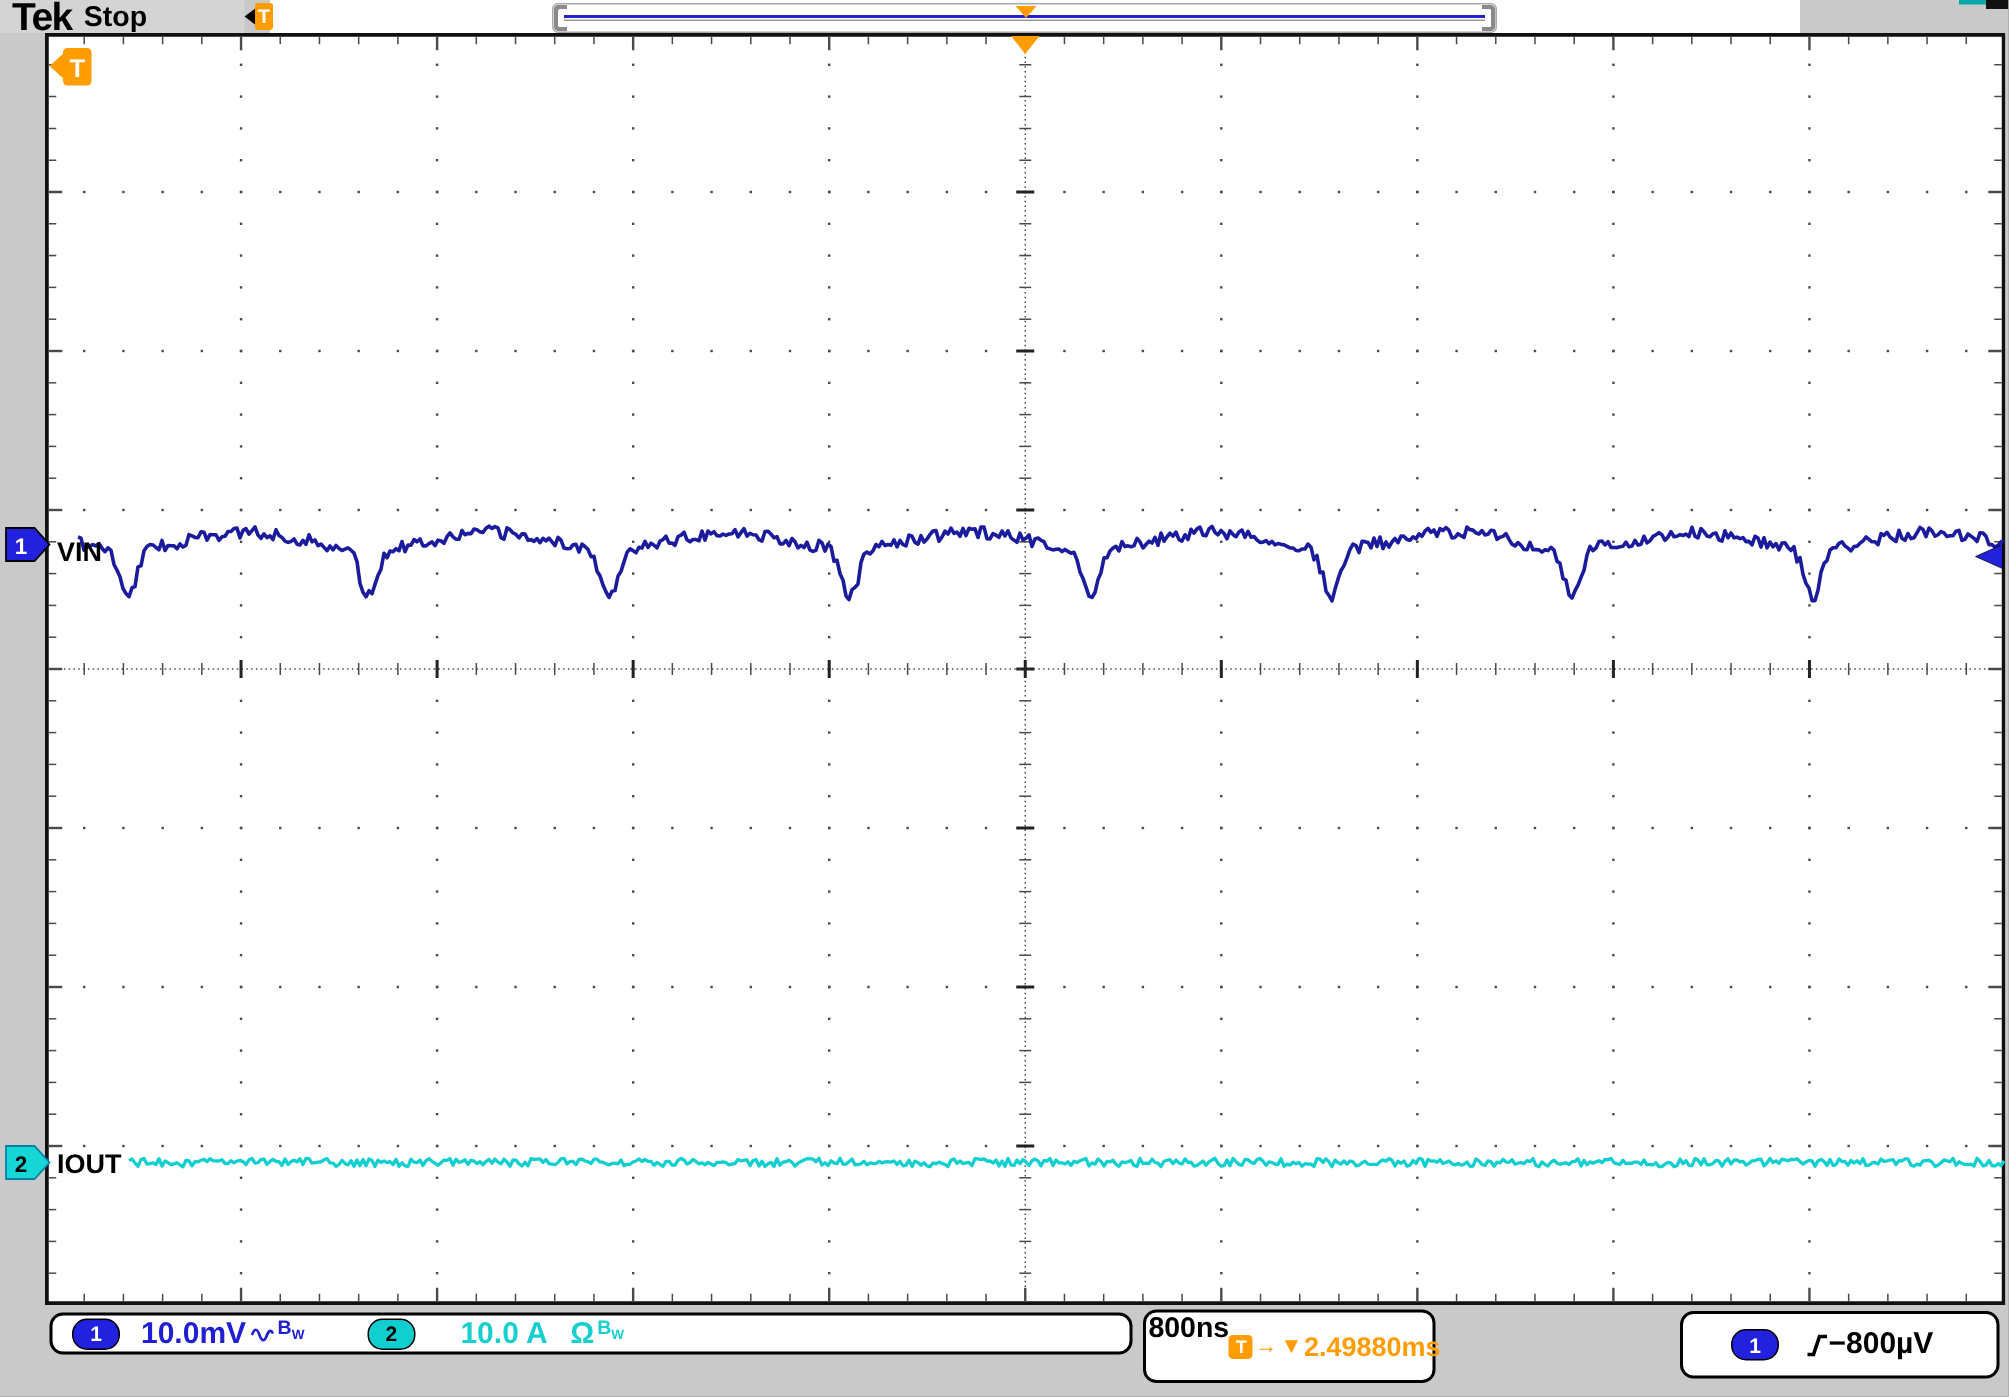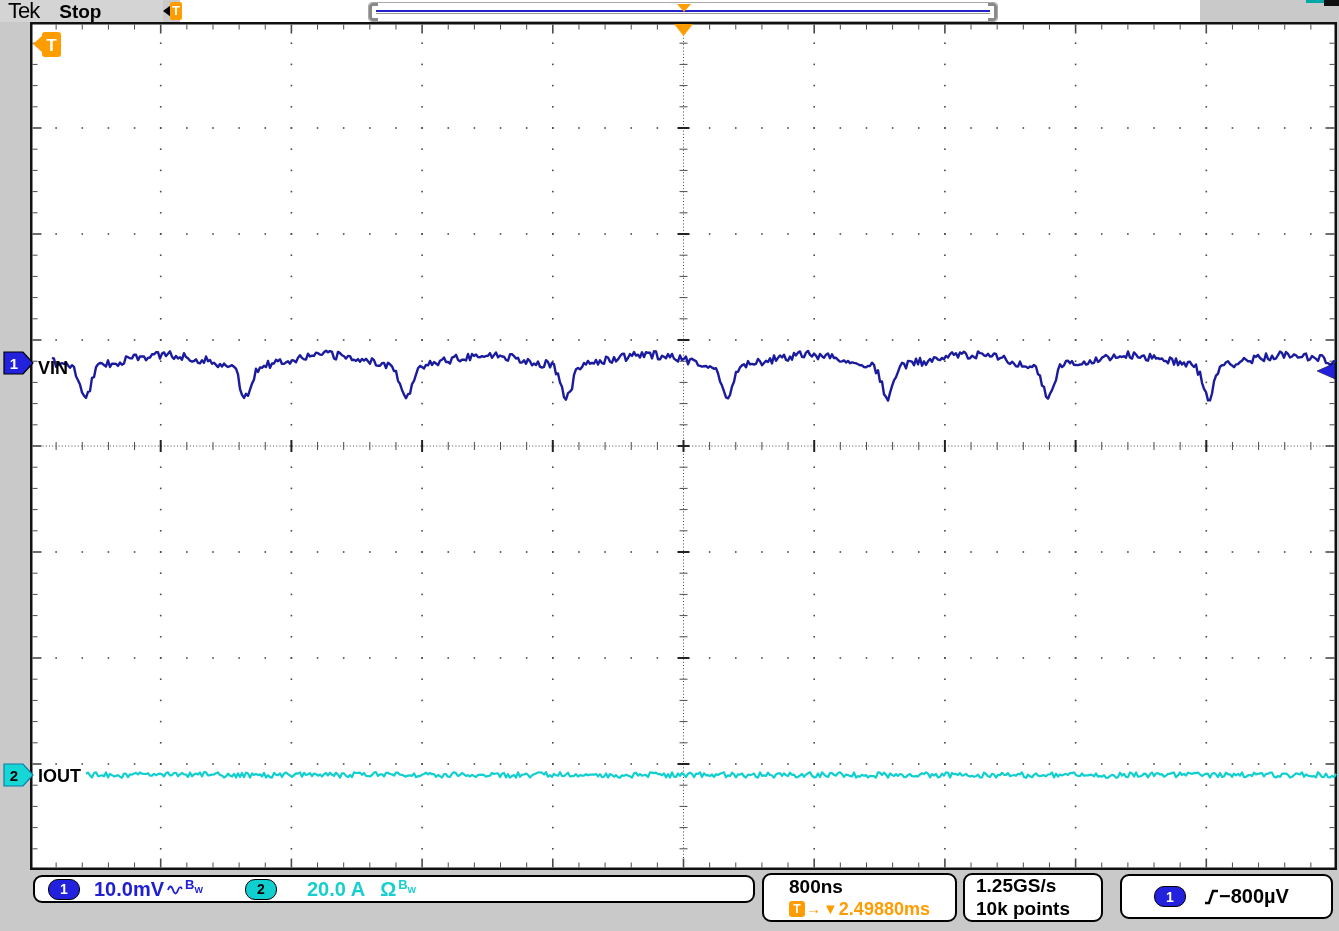--- a/index.html
+++ b/index.html
@@ -3,22 +3,22 @@
 <meta charset="utf-8">
 <style>
   html,body{margin:0;padding:0;background:#888;}
   .screen{
     position:relative;width:1339px;height:931px;background:var(--bg,#c9c9c9);
     font-family:"Liberation Sans",sans-serif;overflow:hidden;
   }
   
   .tek-strip{position:absolute;left:0;top:0;width:163px;height:22px;background:#d4d4d4;
     display:flex;align-items:flex-start;}
-  .tek-logo{font-weight:normal;font-size:22px;line-height:22px;color:#000;margin-left:8px;letter-spacing:-1px;}
-  .acq-status{font-weight:bold;font-size:19px;line-height:23px;color:#000;margin-left:20px;}
+  .tek-logo{font-weight:bold;font-size:26px;line-height:22px;color:#000;margin-left:8px;letter-spacing:-1px;}
+  .acq-status{font-weight:bold;font-size:19px;line-height:23px;color:#000;margin-left:8px;}
   .top-white{position:absolute;left:180px;top:0;width:1020px;height:22px;background:#fff;}
   .trig-flag{position:absolute;left:163px;top:1px;width:19px;height:20px;}
   .trig-flag .tri{position:absolute;left:0;top:4px;width:0;height:0;
     border-top:6px solid transparent;border-bottom:6px solid transparent;border-right:8px solid #000;}
   .trig-flag .sq{position:absolute;left:7px;top:1px;width:12px;height:18px;background:var(--orange);
     border-radius:2px;color:#fff;font-weight:bold;font-size:13px;text-align:center;line-height:18px;}
   .acq-bar{position:absolute;left:368px;top:2px;width:628px;height:18px;background:#fff;
     border:1px solid #aaa;border-radius:4px;}
   .acq-bar .bracket-l{position:absolute;left:0;top:0;bottom:0;width:6px;
     border-left:3px solid #8a8a8a;border-top:3px solid #8a8a8a;border-bottom:3px solid #8a8a8a;
@@ -32,21 +32,21 @@
     border-left:7px solid transparent;border-right:7px solid transparent;border-top:8px solid var(--orange);}
   .tr-accent-teal{position:absolute;left:1306px;top:0;width:19px;height:3px;background:#00a8a8;}
   .tr-accent-black{position:absolute;left:1324px;top:0;width:15px;height:6px;background:#111;}
   
   .graticule{position:absolute;left:30px;top:22px;width:1307px;height:848px;background:#fff;}
   
   .ch-pent{position:absolute;left:3px;width:31px;height:24px;}
   
   .rbox{position:absolute;background:#fff;border:2px solid #000;border-radius:9px;box-sizing:border-box;}
   .box-ch{left:33px;top:875px;width:722px;height:28px;display:flex;align-items:center;}
-  .box-tb{left:762px;top:873px;width:195px;height:49px;display:flex;flex-direction:column;justify-content:center;padding-left:25px;}
+  .box-tb{left:762px;top:873px;width:195px;height:49px;display:flex;flex-direction:row;justify-content:center;padding-left:7px;}
   .box-acq{left:963px;top:873px;width:140px;height:49px;display:flex;flex-direction:column;justify-content:center;padding-left:11px;}
   .box-trg{left:1120px;top:874px;width:213px;height:45px;display:flex;align-items:center;}
   .badge{width:30px;height:19px;border-radius:10px;border:1px solid #000;
     display:inline-flex;align-items:center;justify-content:center;
     font-weight:bold;font-size:14px;flex:0 0 auto;}
   .badge.b1{background:var(--ch1-badge);color:#fff;}
   .badge.b2{background:var(--ch2);color:#000;}
   .rd-txt{font-weight:bold;font-size:20px;white-space:pre;}
   .c1{color:var(--ch1-text);} .c2{color:var(--ch2-text);} .blk{color:#000;} .org{color:var(--orange);}
   .bw{font-weight:bold;font-size:13px;display:inline-block;transform:translateY(-3px);}
@@ -987,39 +987,35 @@
   </svg>
 
   <div class="rbox box-ch">
     <span class="badge b1" style="margin-left:13px;">1</span>
     <span class="rd-txt c1" style="margin-left:14px;">10.0mV</span>
     <svg class="wave-ico" width="18" height="12" viewBox="0 0 18 12">
       <path d="M1,6 Q3.5,-1 6,6 Q8.5,13 11,6 Q13,1 15,5" fill="none" stroke="#2020d2" stroke-width="1.8"></path>
     </svg>
     <span class="bw c1"><span>B</span><sub>W</sub></span>
     <span class="badge b2" style="margin-left:42px;">2</span>
-    <span class="rd-txt c2" style="margin-left:30px;">20.0 A</span>
+    <span class="rd-txt c2" style="margin-left:30px;">10.0 A</span>
     <span class="rd-txt c2" style="margin-left:15px;">Ω</span>
     <span class="bw c2" style="margin-left:2px;"><span>B</span><sub>W</sub></span>
   </div>
 
   <div class="rbox box-tb">
     <span class="rd-txt blk" style="font-size:19px;">800ns</span>
     <span class="tb-line2">
       <span class="t-square">T</span>
       <span class="org-sym">→</span>
       <span class="org-sym">▼</span>
       <span class="rd-txt org" style="font-size:18px;">2.49880ms</span>
     </span>
   </div>
 
-  <div class="rbox box-acq">
-    <span class="rd-txt blk" style="font-size:19px;">1.25GS/s</span>
-    <span class="rd-txt blk" style="font-size:19px;margin-top:1px;">10k points</span>
-  </div>
 
   <div class="rbox box-trg">
     <span class="badge b1" style="margin-left:32px;">1</span>
     <svg class="slope-ico" width="15" height="18" viewBox="0 0 15 18">
       <path d="M1,15 h4 l4,-12 h5" fill="none" stroke="#000" stroke-width="2.4"></path>
     </svg>
     <span class="rd-txt blk" style="font-size:20px;">−800µV</span>
   </div>
 
 </div>

